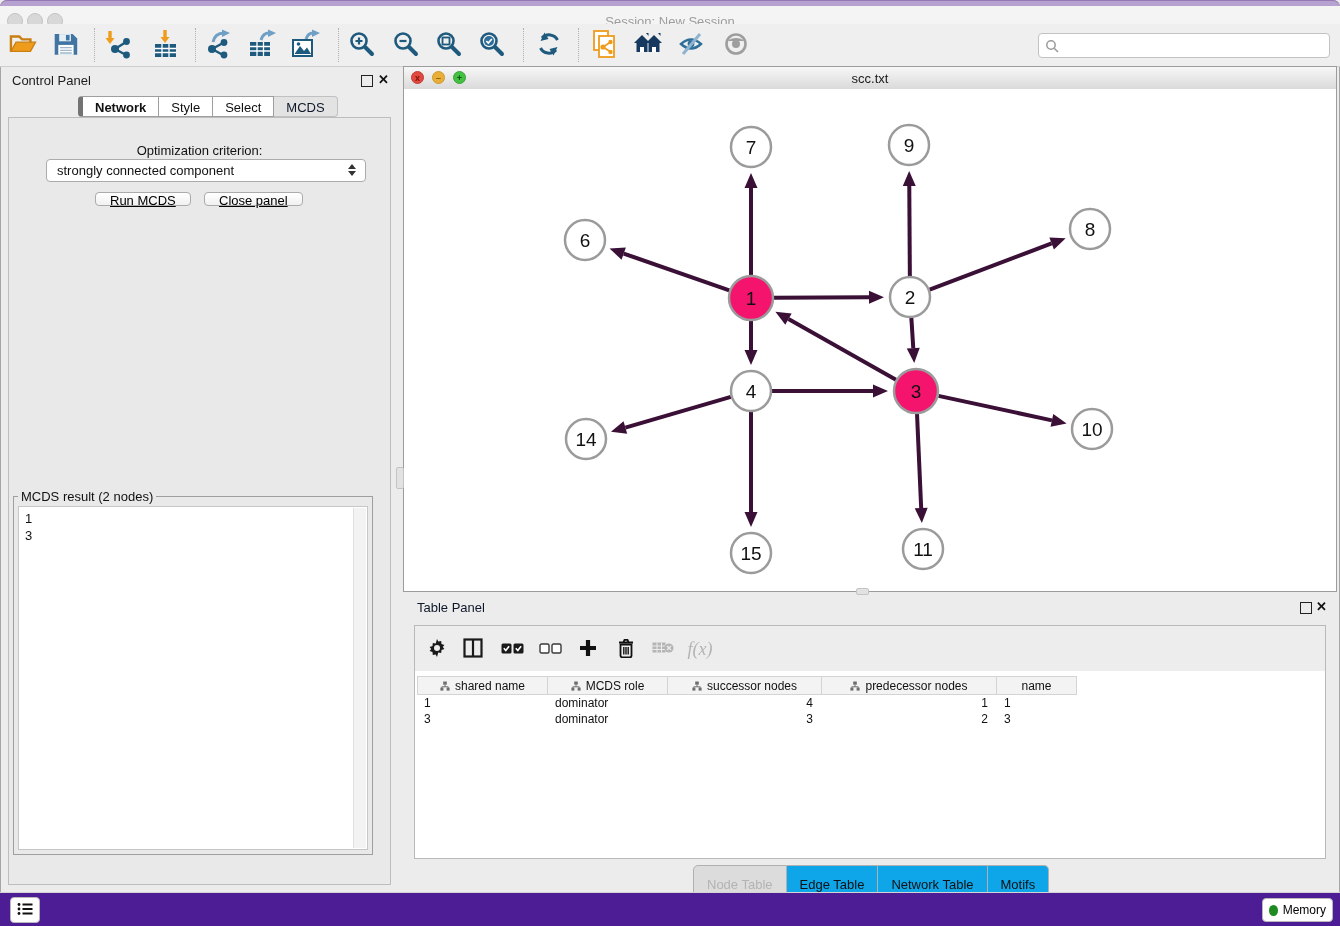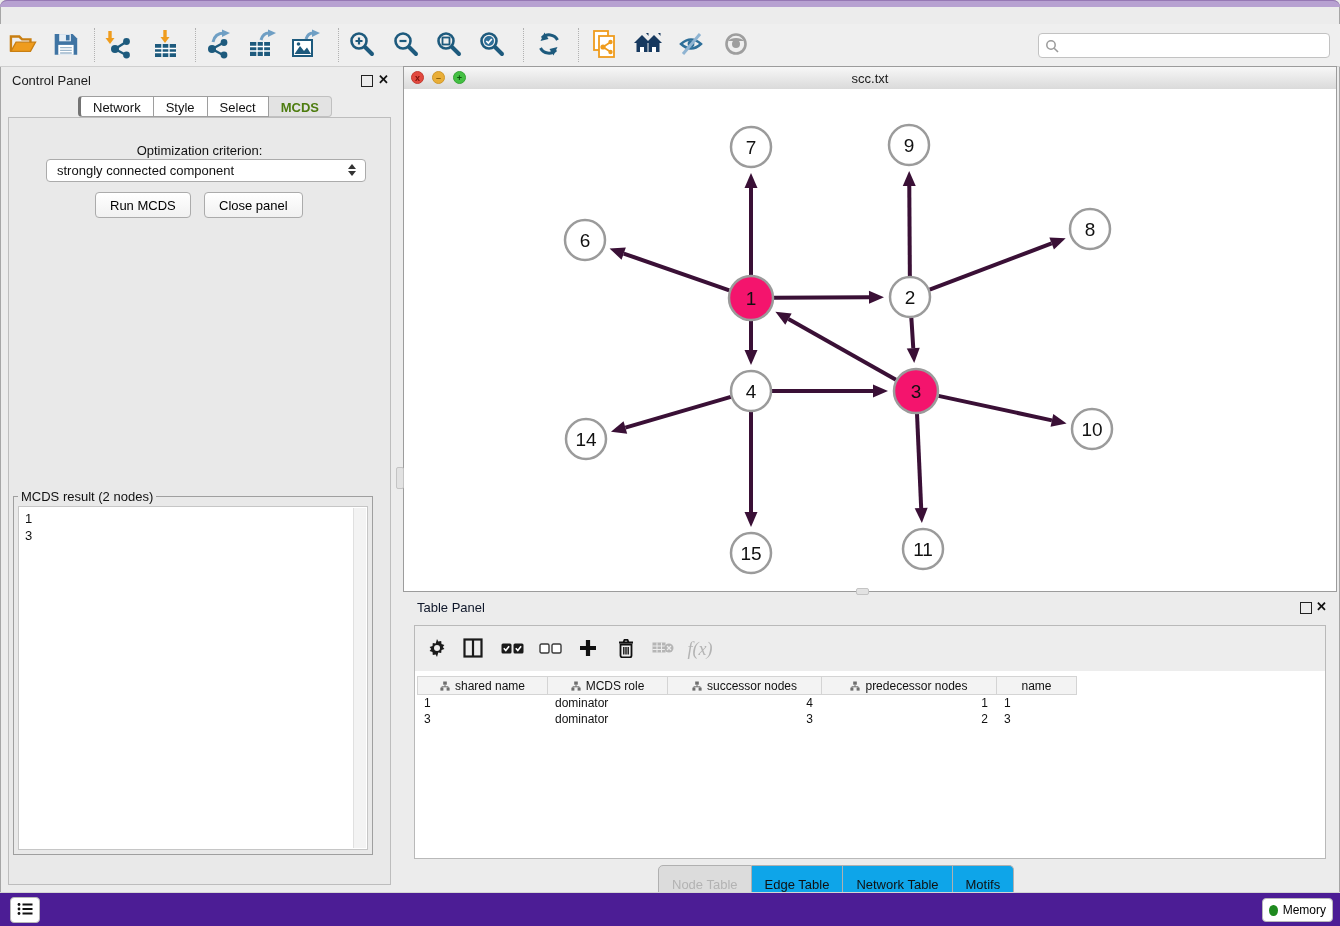--- a/index.html
+++ b/index.html
@@ -27,36 +27,36 @@
   .search-wrap input{border:none;outline:none;flex:1;height:19px;font-size:13px;background:transparent;}
   .search-glyph{margin:0 4px 0 6px;display:flex;}
 
   
   .cp-title{position:absolute;left:12px;top:73px;font-size:13px;color:#1c1c1c;}
   .panel-float{position:absolute;width:10px;height:10px;border:1.6px solid #222;background:transparent;}
   .panel-close{position:absolute;font-size:13px;font-weight:bold;color:#111;line-height:12px;cursor:pointer;}
   .cp-tabs{position:absolute;left:78px;top:96px;height:21px;display:flex;font-size:13px;}
   .cp-tab{padding:2px 12px 0 12px;border:1px solid #9e9e9e;border-left:none;background:#fff;
           display:flex;align-items:center;cursor:pointer;}
-  .cp-tab:first-child{border-left:3px solid #737373;border-radius:4px 0 0 4px;}
-  .cp-tab.sel{background:#e3e3e3;color:#4d7c0f;border-color:#c0c0c0;border-radius:0 4px 4px 0;font-weight:bold;}
+  .cp-tab:first-child{border-left:5px solid #737373;border-radius:4px 0 0 4px;font-weight:bold;}
+  .cp-tab.sel{background:#e3e3e3;color:#0f172a;border-color:#c0c0c0;border-radius:0 4px 4px 0;}
   .cp-content{position:absolute;left:8px;top:117px;width:381px;height:766px;background:#e9e9e9;
               border:1px solid #bdbdbd;}
   .opt-label{position:absolute;left:0;top:25px;width:100%;text-align:center;font-size:13px;}
   .dropdown{position:absolute;left:37px;top:41px;width:308px;height:21px;background:#fff;
             border:1px solid #ababab;border-radius:4px;font-size:13px;display:flex;
             align-items:center;padding-left:10px;cursor:pointer;}
   .stepper{position:absolute;right:9px;top:4px;display:flex;flex-direction:column;gap:2px;}
   .stepper .up{width:0;height:0;border-left:4px solid transparent;border-right:4px solid transparent;
                border-bottom:5px solid #333;}
   .stepper .dn{width:0;height:0;border-left:4px solid transparent;border-right:4px solid transparent;
                border-top:5px solid #333;}
-  .btn{position:absolute;top:74px;height:26px;background:linear-gradient(#ffffff,#f1f1f1);
+  .btn{position:absolute;top:74px;height:14px;background:linear-gradient(#ffffff,#f1f1f1);
        border:1px solid #ababab;border-radius:4px;font-size:13px;font-family:"Liberation Sans",sans-serif;
-       cursor:pointer;padding:0 14px;}
+       cursor:pointer;padding:0 14px;text-decoration:underline;}
   fieldset.mcds{position:absolute;left:4px;top:371px;width:358px;height:364px;margin:0;
                 border:1px solid #9f9f9f;background:transparent;padding:0;}
   fieldset.mcds legend{font-size:13px;margin-left:4px;padding:0 3px;}
   .result-box{position:absolute;left:4px;top:2px;right:4px;bottom:4px;background:#fff;
               border:1px solid #c6c6c6;}
   .result-text{position:absolute;left:6px;top:3px;font-size:13px;line-height:17px;white-space:pre;}
   .result-scroll{position:absolute;top:1px;right:1px;bottom:1px;width:12px;background:#f3f3f3;
                  border-left:1px solid #e0e0e0;}
 
   
@@ -86,40 +86,46 @@
        display:flex;align-items:center;justify-content:center;cursor:pointer;}
   .fx{font-family:"Liberation Serif",serif;font-style:italic;font-size:18px;color:#b3b3b3;text-align:right;}
   .node-table{position:absolute;left:2px;top:50px;}
   .nt-row{display:flex;}
   .nt-th{box-sizing:border-box;height:19px;background:#f3f3f3;border:1px solid #d4d4d4;border-left:none;
          display:flex;align-items:center;justify-content:center;font-size:12px;gap:5px;cursor:pointer;}
   .nt-th:first-child{border-left:1px solid #d4d4d4;}
   .nt-td{box-sizing:border-box;height:16px;font-size:12px;padding:1px 9px 0 7px;cursor:default;}
   .nt-td.r{text-align:right;}
 
-  .tp-tabs{position:absolute;left:658px;top:865px;height:37px;display:flex;font-size:13px;}
+  .tp-tabs{position:absolute;left:693px;top:865px;height:37px;display:flex;font-size:13px;}
   .tp-tab{padding:2px 13px 0 13px;border:1px solid #b0b0b0;border-left:none;background:#0ea5e9;
           display:flex;align-items:center;cursor:pointer;}
   .tp-tab:first-child{border-left:1px solid #b0b0b0;border-radius:5px 0 0 5px;}
   .tp-tab:last-child{border-radius:0 5px 5px 0;}
   .tp-tab.sel{background:#dcdcdc;color:#b3b3b3;}
 
   
   .statusbar{position:absolute;left:0;top:892px;width:1340px;height:34px;background:#4c1d95;
              border-top:1px solid #d4d4d4;}
   .sb-btn{position:absolute;background:#fff;border:1px solid #b9b9b9;border-radius:4px;cursor:pointer;
           display:flex;align-items:center;justify-content:center;font-size:12px;
           font-family:"Liberation Sans",sans-serif;gap:5px;}
 </style>
 </head>
 <body>
 
 <div class="app">
 
   <div class="top-strip"></div>
+  <div class="titlebar">
+    <div class="traffic" style="left:7px;"></div>
+    <div class="traffic" style="left:27px;"></div>
+    <div class="traffic" style="left:47px;"></div>
+    <div class="win-title">Session: New Session</div>
+  </div>
 
   <div class="toolbar">
     <button class="tb" style="left:5px;">
       <span><svg width="30" height="26" viewBox="0 0 32 28">
         <path d="M3 22 V6 h9 l3 3 h9 v4" fill="none" stroke="#c97f12" stroke-width="2.6"></path>
         <path d="M3 22 L8.5 12 h21 L24 22 Z" fill="#ef9c1d" stroke="#c97f12" stroke-width="1.4"></path>
           </svg></span>
     </button>
     <button class="tb" style="left:47px;">
       <span><svg width="27" height="26" viewBox="0 0 30 28">

